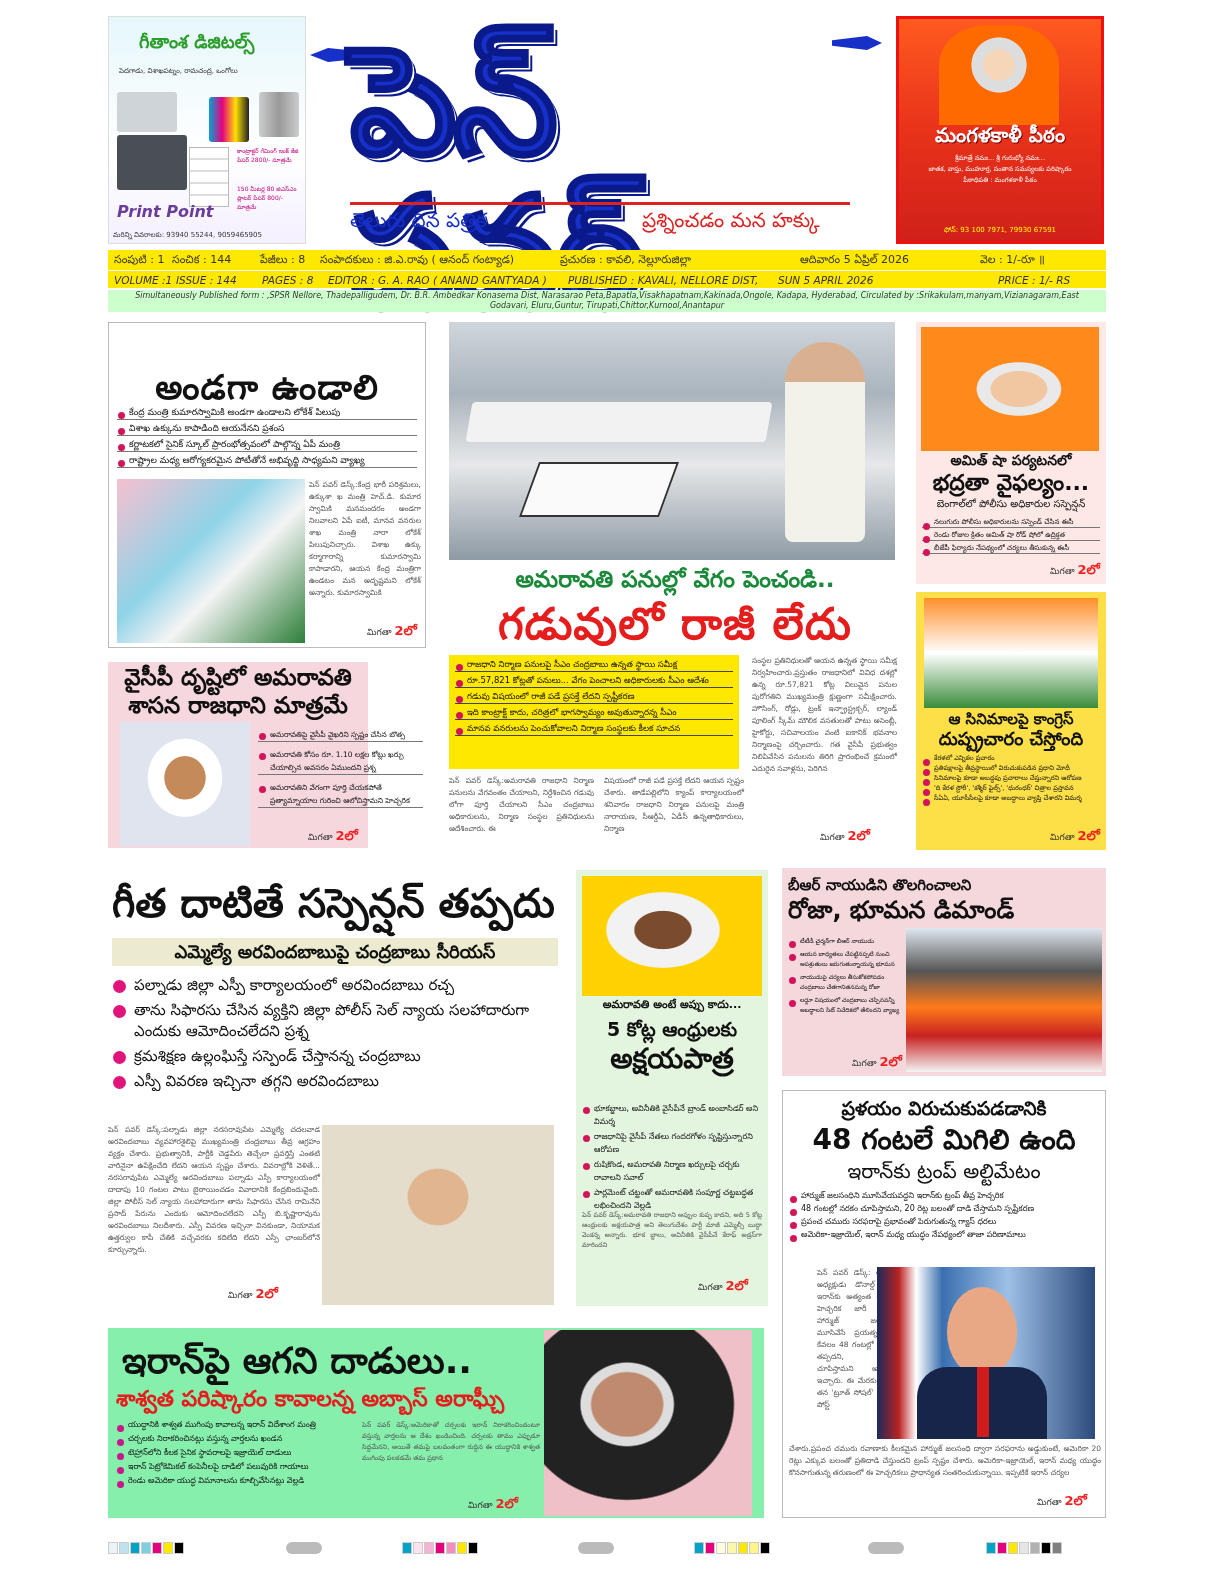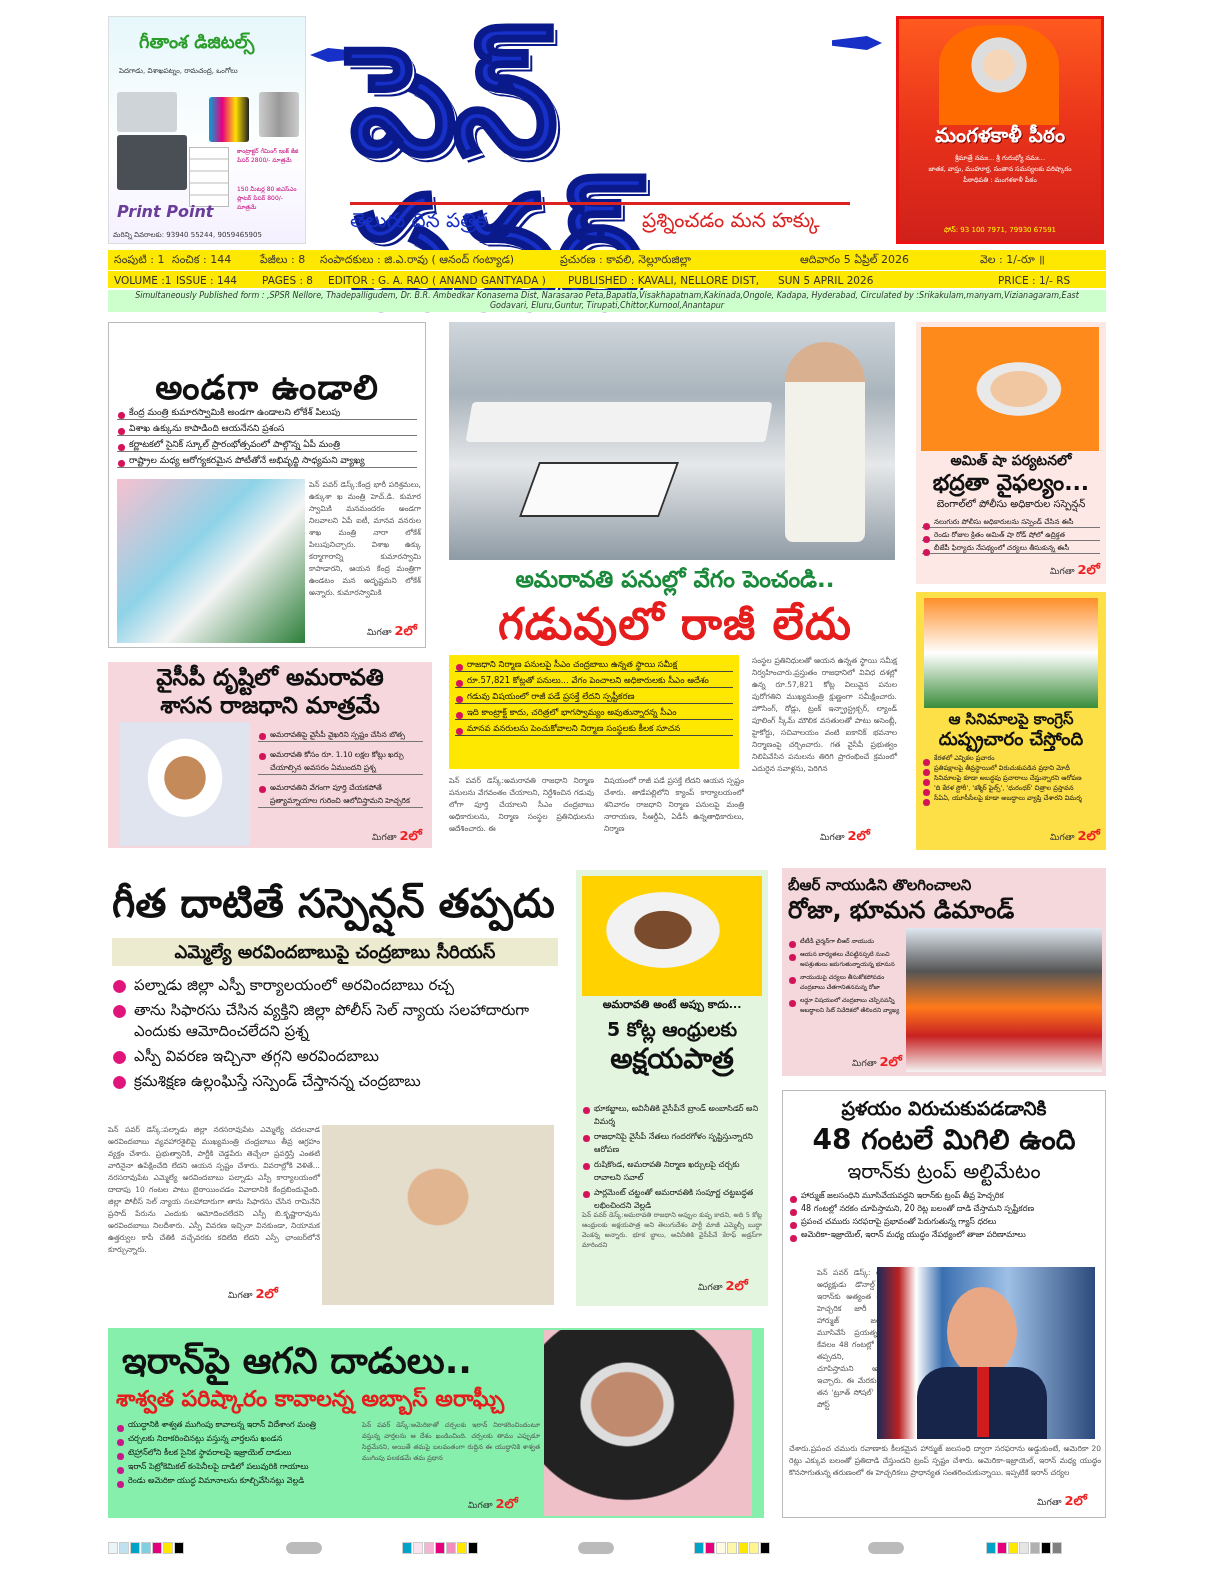--- a/index.html
+++ b/index.html
@@ -26,21 +26,21 @@
   .tag-left { position: absolute; left: 40px; top: 192px; font-size: 20px; color: #1630c8; }
   .tag-right { position: absolute; left: 332px; top: 192px; font-size: 20px; color: #d22; }
   .ad-right { left: 896px; top: 16px; width: 208px; height: 228px; background: linear-gradient(180deg,#ff5a1f 0%,#e8321a 50%,#d0201a 100%); border: 3px solid #e11; overflow: hidden; }
   .ad-right .guru { position: absolute; left: 40px; top: 6px; width: 120px; height: 100px; background: radial-gradient(ellipse at 50% 40%, #f6d6b8 0 18%, #ddd 19% 32%, #ff6a00 33% 100%); border-radius: 40% 40% 0 0; }
   .ad-right .title { position: absolute; left: 0; right: 0; top: 104px; text-align: center; font-size: 20px; font-weight: bold; color: #fff; text-shadow: 1px 1px 0 #700; }
   .ad-right .lines { position: absolute; left: 6px; right: 6px; top: 134px; font-size: 6.5px; color: #fff; line-height: 11px; text-align: center; }
   .ad-right .ph { position: absolute; left: 0; right: 0; bottom: 6px; text-align: center; font-size: 7px; color: #ff0; }
 
   
   .strip1 { left: 108px; top: 250px; width: 998px; height: 20px; background: #ffe800; font-size: 11px; color: #333; display: flex; align-items: center; padding: 0 6px; white-space: nowrap; }
-  .strip2 { left: 108px; top: 270px; width: 998px; height: 18px; background: #ffe800; font-size: 10.5px; color: #333; display: flex; align-items: center; padding: 0 6px; white-space: nowrap; border-top: 1px solid #fff; }
+  .strip2 { left: 108px; top: 270px; width: 998px; height: 18px; background: #ffe800; font-size: 10.5px; color: #333; font-style: italic; display: flex; align-items: center; padding: 0 6px; white-space: nowrap; border-top: 1px solid #fff; }
   .strip3 { left: 108px; top: 290px; width: 998px; height: 22px; background: #ccffcc; font-size: 8px; color: #333; font-style: italic; text-align: center; line-height: 10px; padding: 1px 10px; }
   .sp { display: inline-block; }
 
   
   .box { position: absolute; }
   .bullet-list { list-style: none; }
   .bullet-list li { position: relative; padding-left: 12px; border-bottom: 1px solid #777; margin-bottom: 3px; }
   .bullet-list li::before { content: ""; position: absolute; left: 1px; top: 5px; width: 7px; height: 7px; border-radius: 50%; background: #d4145a; }
   .body-text { font-size: 7.5px; line-height: 12px; color: #555; text-align: justify; }
   .more { font-size: 9px; color: #333; text-align: right; }
@@ -82,21 +82,21 @@
 
   .a-modi { left: 916px; top: 592px; width: 190px; height: 258px; background: #fde047; }
   .a-modi .photo { left: 8px; top: 6px; width: 174px; height: 110px; background: linear-gradient(180deg,#ff8f2a 0%,#fff 50%,#3a8c3a 100%); }
   .a-modi .h1 { position: absolute; left: 0; right: 0; top: 118px; text-align: center; font-size: 15px; font-weight: bold; }
   .a-modi .h2 { position: absolute; left: 0; right: 0; top: 136px; text-align: center; font-size: 18px; font-weight: bold; }
   .a-modi ul { position: absolute; left: 6px; top: 162px; width: 178px; font-size: 6.5px; }
   .a-modi ul li { border-bottom: none; margin-bottom: 1px; }
   .a-modi .more { position: absolute; right: 6px; bottom: 4px; }
 
   
-  .a-ysp { left: 108px; top: 662px; width: 324px; height: 186px; background: #f6d7de; }
+  .a-ysp { left: 108px; top: 662px; width: 260px; height: 186px; background: #f6d7de; }
   .a-ysp .h1 { position: absolute; left: 0; right: 0; top: 2px; text-align: center; font-size: 23px; font-weight: bold; }
   .a-ysp .h2 { position: absolute; left: 0; right: 0; top: 30px; text-align: center; font-size: 23px; font-weight: bold; }
   .a-ysp .photo { left: 12px; top: 60px; width: 130px; height: 124px; background: radial-gradient(ellipse at 50% 45%,#c58a5a 0 22%,#fff 23% 40%,#dfe4ef 41% 100%); }
   .a-ysp ul { position: absolute; left: 150px; top: 66px; width: 165px; font-size: 7.5px; }
   .a-ysp ul li { margin-bottom: 6px; line-height: 13px; }
   .a-ysp .more { position: absolute; right: 10px; bottom: 2px; }
 
   
   .a-sus { left: 108px; top: 868px; width: 456px; height: 440px; }
   .a-sus .h { position: absolute; left: 4px; top: 12px; font-size: 40px; font-weight: bold; white-space: nowrap; }
@@ -288,22 +288,22 @@
   </ul>
   <div class="more"><span>మిగతా</span> <b>2లో</b></div>
 </div>
 
 <div class="box a-sus">
   <div class="h">గీత దాటితే సస్పెన్షన్ తప్పదు</div>
   <div class="sub">ఎమ్మెల్యే అరవిందబాబుపై చంద్రబాబు సీరియస్</div>
   <ul class="bullet-list">
     <li>పల్నాడు జిల్లా ఎస్పీ కార్యాలయంలో అరవిందబాబు రచ్చ</li>
     <li>తాను సిఫారసు చేసిన వ్యక్తిని జిల్లా పోలీస్ సెల్ న్యాయ సలహాదారుగా ఎందుకు ఆమోదించలేదని ప్రశ్న</li>
+    <li>క్రమశిక్షణ ఉల్లంఘిస్తే సస్పెండ్ చేస్తానన్న చంద్రబాబు</li>
     <li>ఎస్పీ వివరణ ఇచ్చినా తగ్గని అరవిందబాబు</li>
-    <li>క్రమశిక్షణ ఉల్లంఘిస్తే సస్పెండ్ చేస్తానన్న చంద్రబాబు</li>
   </ul>
   <div class="body-text">పెన్ పవర్ డెస్క్:పల్నాడు జిల్లా నరసరావుపేట ఎమ్మెల్యే చదలవాడ అరవిందబాబు వ్యవహారశైలిపై ముఖ్యమంత్రి చంద్రబాబు తీవ్ర ఆగ్రహం వ్యక్తం చేశారు. ప్రభుత్వానికి, పార్టీకి చెడ్డపేరు తెచ్చేలా ప్రవర్తిస్తే ఎంతటి వారినైనా ఉపేక్షించేది లేదని ఆయన స్పష్టం చేశారు. వివరాల్లోకి వెళితే... నరసరావుపేట ఎమ్మెల్యే అరవిందబాబు పల్నాడు ఎస్పీ కార్యాలయంలో దాదాపు 10 గంటల పాటు బైఠాయించడం వివాదానికి కేంద్రబిందువైంది. జిల్లా పోలీస్ సెల్ న్యాయ సలహాదారుగా తాను సిఫారసు చేసిన రామినేని ప్రసాద్ పేరును ఎందుకు ఆమోదించలేదని ఎస్పీ బి.కృష్ణారావును అరవిందబాబు నిలదీశారు. ఎస్పీ వివరణ ఇచ్చినా వినకుండా, నియామక ఉత్తర్వుల కాపీ చేతికి వచ్చేవరకు కదిలేది లేదని ఎస్పీ ఛాంబర్‌లోనే కూర్చున్నారు.</div>
   <div class="photo"></div>
   <div class="more"><span>మిగతా</span> <b>2లో</b></div>
 </div>
 
 <div class="box a-green">
   <div class="photo"></div>
   <div class="k">అమరావతి అంటే అప్పు కాదు...</div>
   <div class="h1">5 కోట్ల ఆంధ్రులకు</div>

